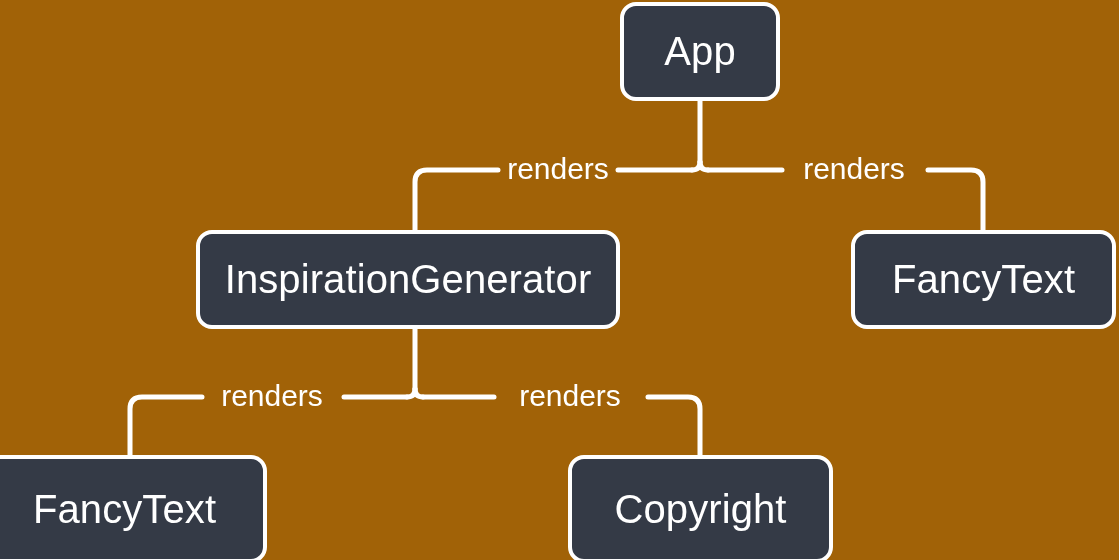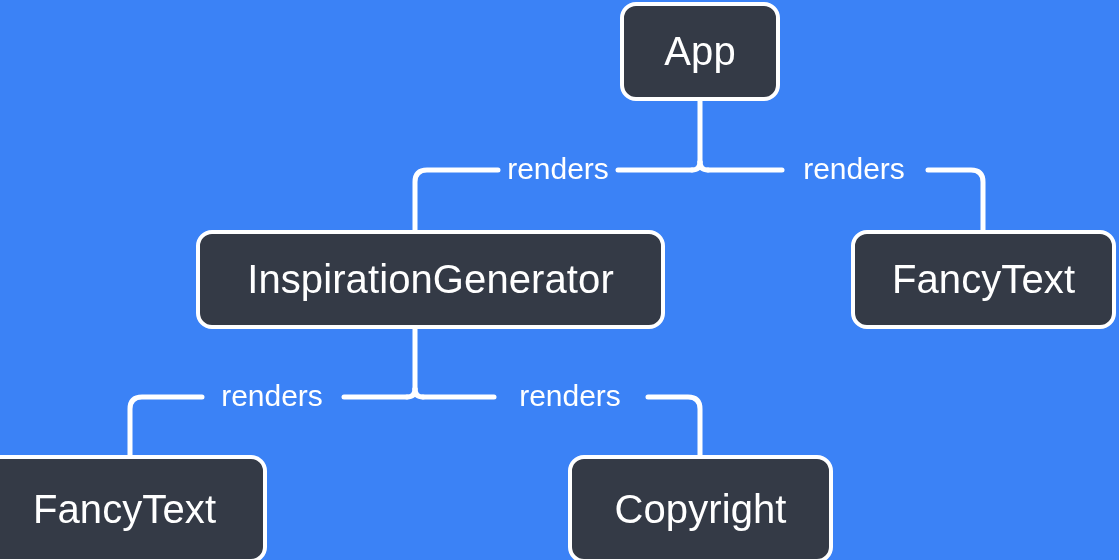--- a/index.html
+++ b/index.html
@@ -6,21 +6,21 @@
     margin: 0;
     padding: 0;
   }
   body {
     font-family: "Liberation Sans", sans-serif;
   }
   #diagram-root {
     position: relative;
     width: 1119px;
     height: 560px;
-    background: #3b82f6;
+    background: #a16207;
     overflow: hidden;
   }
   #connectors {
     position: absolute;
     left: 0;
     top: 0;
     width: 1119px;
     height: 560px;
   }
   .node {
@@ -42,21 +42,21 @@
     position: absolute;
     color: #ffffff;
     font-size: 30px;
     font-weight: 500;
     white-space: nowrap;
     transform: translate(-50%, -50%);
     line-height: 1;
   }
   
   #node-app          { left: 620px; top: 2px;   width: 160px; height: 99px; }
-  #node-inspiration  { left: 196px; top: 230px; width: 469px; height: 99px; }
+  #node-inspiration  { left: 196px; top: 230px; width: 424px; height: 99px; }
   #node-fancytext-right { left: 851px; top: 230px; width: 265px; height: 99px; }
   #node-fancytext-left  { left: -18px; top: 455px; width: 285px; height: 108px; }
   #node-copyright    { left: 568px; top: 455px; width: 265px; height: 108px; }
 
   
   #label-app-inspiration { left: 558px; top: 169px; }
   #label-app-fancytext   { left: 854px; top: 169px; }
   #label-ig-fancytext    { left: 272px; top: 396px; }
   #label-ig-copyright    { left: 570px; top: 396px; }
 </style>

